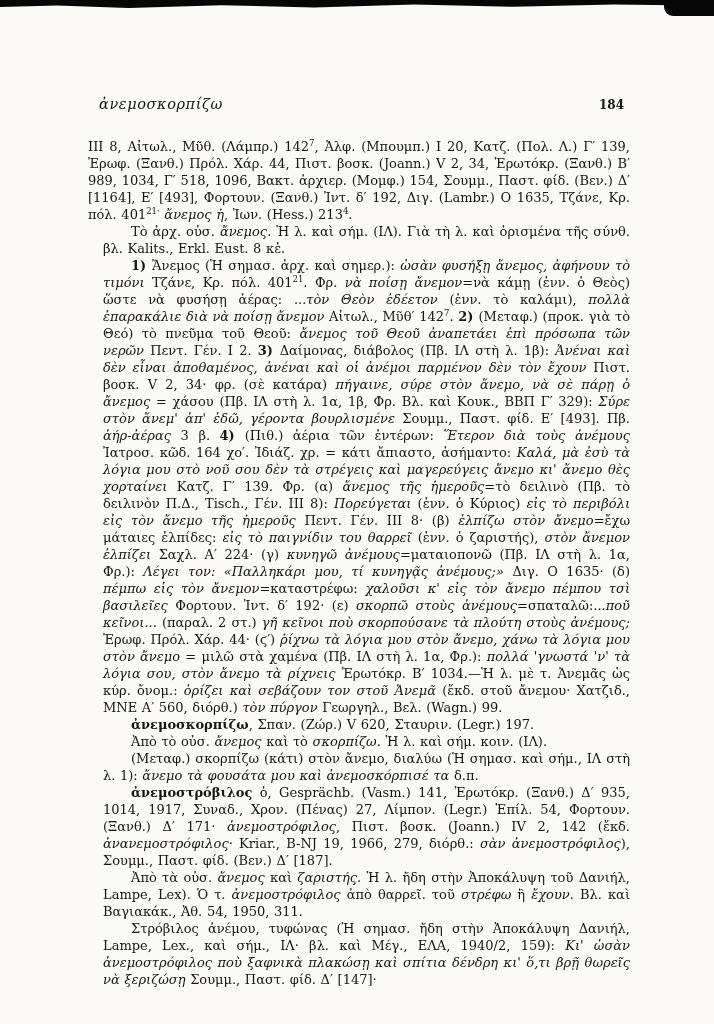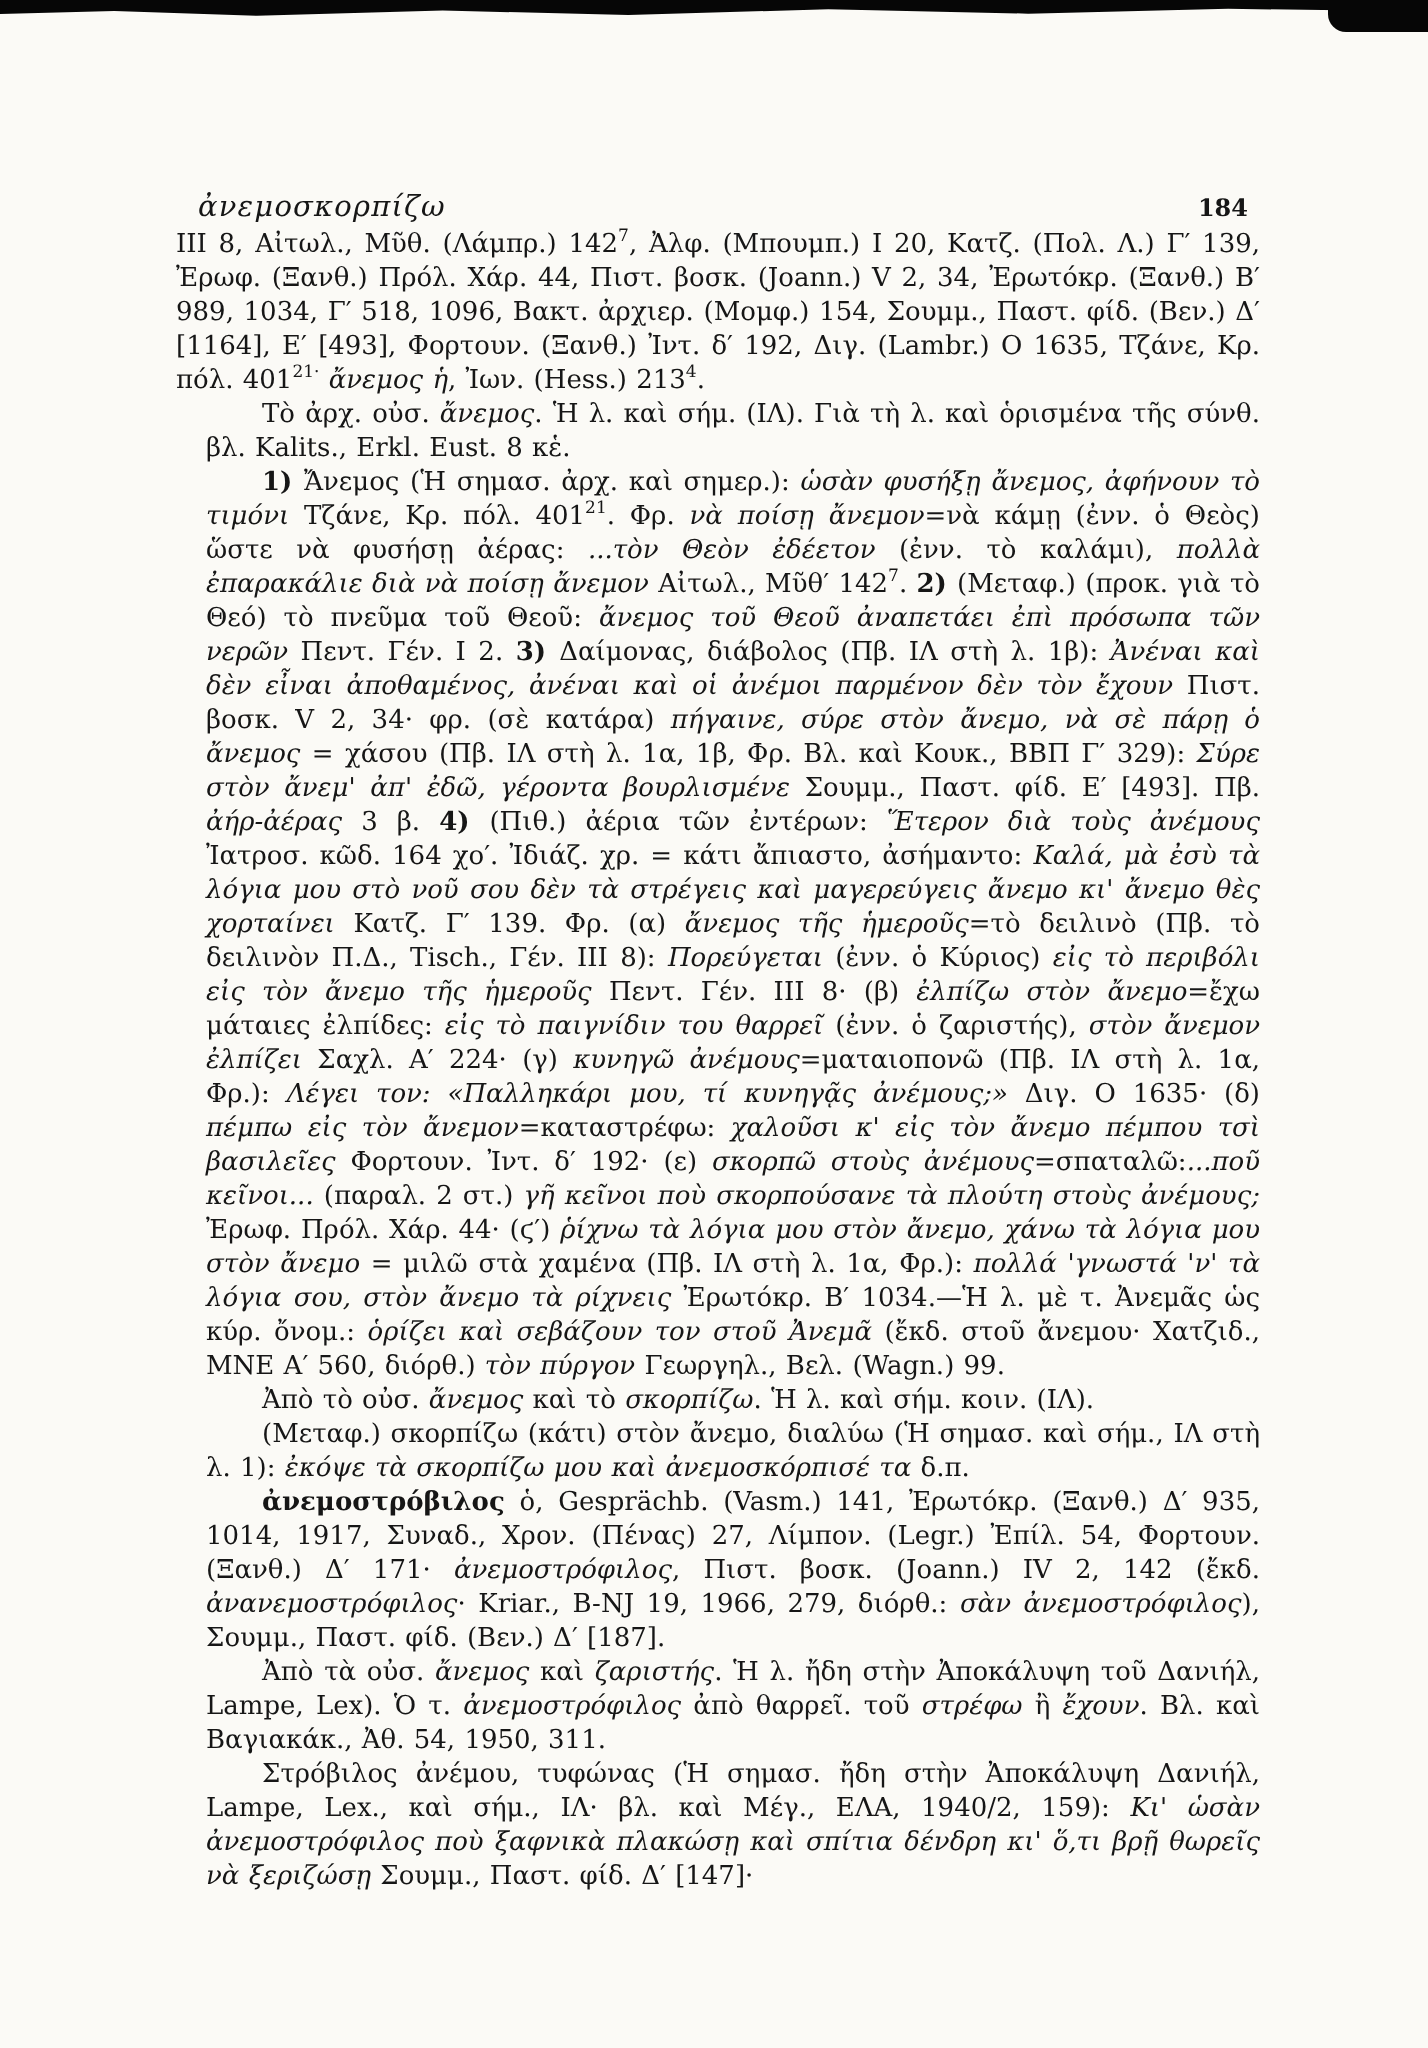--- a/index.html
+++ b/index.html
@@ -31,21 +31,21 @@
     display: flex; justify-content: space-between; align-items: baseline;
   }
   .headword {
     font-style: italic; font-size: 14.5px; letter-spacing: 0.6px;
     margin-left: 11px;
   }
   .pagenum { font-weight: bold; font-size: 12px; margin-right: 6px; }
 
   
   .text-block {
-    position: absolute; top: 114px; left: 88px; width: 542px;
+    position: absolute; top: 138px; left: 88px; width: 542px;
     font-size: 13px; line-height: 17px;
     text-align: justify;
     word-spacing: 0.5px;
   }
   p.para { margin: 0; }
   p.ind  { text-indent: 28px; margin-left: 15px; }
   .sp-a { margin-top: 3px; }
   .sp-b { margin-top: 6px; }
   .sp-c { margin-top: 9px; }
   .sp-d { margin-top: 13px; }
@@ -62,19 +62,20 @@
 
   <div class="running-head">
     <span class="headword">ἀνεμοσκορπίζω</span>
     <span class="pagenum">184</span>
   </div>
 
   <div class="text-block">
       <p class="para"><span>III 8, Αἰτωλ., Μῦθ. (Λάμπρ.) 142</span><sup>7</sup><span>, Ἀλφ. (Μπουμπ.) I 20, Κατζ. (Πολ. Λ.) Γ′ 139, Ἐρωφ. (Ξανθ.) Πρόλ. Χάρ. 44, Πιστ. βοσκ. (Joann.) V 2, 34, Ἐρωτόκρ. (Ξανθ.) Β′ 989, 1034, Γ′ 518, 1096, Βακτ. ἀρχιερ. (Μομφ.) 154, Σουμμ., Παστ. φίδ. (Βεν.) Δ′ [1164], Ε′ [493], Φορτουν. (Ξανθ.) Ἰντ. δ′ 192, Διγ. (Lambr.) Ο 1635, Τζάνε, Κρ. πόλ. 401</span><sup>21·</sup><span> </span><span class="i">ἄνεμος ἡ</span><span>, Ἰων. (Hess.) 213</span><sup>4</sup><span>.</span></p>
       <p class="para ind sp-c"><span>Τὸ ἀρχ. οὐσ. </span><span class="i">ἄνεμος</span><span>. Ἡ λ. καὶ σήμ. (ΙΛ). Γιὰ τὴ λ. καὶ ὁρισμένα τῆς σύνθ. βλ. Kalits., Erkl. Eust. 8 κἑ.</span></p>
       <p class="para ind sp-b"><span class="b">1) </span><span>Ἄνεμος (Ἡ σημασ. ἀρχ. καὶ σημερ.): </span><span class="i">ὡσὰν φυσήξῃ ἄνεμος, ἀφήνουν τὸ τιμόνι </span><span>Τζάνε, Κρ. πόλ. 401</span><sup>21</sup><span>. Φρ. </span><span class="i">νὰ ποίσῃ ἄνεμον</span><span>=νὰ κάμῃ (ἐνν. ὁ Θεὸς) ὥστε νὰ φυσήσῃ ἀέρας: </span><span class="i">...τὸν Θεὸν ἐδέετον </span><span>(ἐνν. τὸ καλάμι), </span><span class="i">πολλὰ ἐπαρακάλιε διὰ νὰ ποίσῃ ἄνεμον </span><span>Αἰτωλ., Μῦθ′ 142</span><sup>7</sup><span>. </span><span class="b">2) </span><span>(Μεταφ.) (προκ. γιὰ τὸ Θεό) τὸ πνεῦμα τοῦ Θεοῦ: </span><span class="i">ἄνεμος τοῦ Θεοῦ ἀναπετάει ἐπὶ πρόσωπα τῶν νερῶν </span><span>Πεντ. Γέν. I 2. </span><span class="b">3) </span><span>Δαίμονας, διάβολος (Πβ. ΙΛ στὴ λ. 1β): </span><span class="i">Ἀνέναι καὶ δὲν εἶναι ἀποθαμένος, ἀνέναι καὶ οἱ ἀνέμοι παρμένον δὲν τὸν ἔχουν </span><span>Πιστ. βοσκ. V 2, 34· φρ. (σὲ κατάρα) </span><span class="i">πήγαινε, σύρε στὸν ἄνεμο, νὰ σὲ πάρῃ ὁ ἄνεμος </span><span>= χάσου (Πβ. ΙΛ στὴ λ. 1α, 1β, Φρ. Βλ. καὶ Κουκ., ΒΒΠ Γ′ 329): </span><span class="i">Σύρε στὸν ἄνεμ' ἀπ' ἐδῶ, γέροντα βουρλισμένε </span><span>Σουμμ., Παστ. φίδ. Ε′ [493]. Πβ. </span><span class="i">ἀήρ-ἀέρας </span><span>3 β. </span><span class="b">4) </span><span>(Πιθ.) ἀέρια τῶν ἐντέρων: </span><span class="i">Ἕτερον διὰ τοὺς ἀνέμους </span><span>Ἰατροσ. κῶδ. 164 χο′. Ἰδιάζ. χρ. = κάτι ἄπιαστο, ἀσήμαντο: </span><span class="i">Καλά, μὰ ἐσὺ τὰ λόγια μου στὸ νοῦ σου δὲν τὰ στρέγεις καὶ μαγερεύγεις ἄνεμο κι' ἄνεμο θὲς χορταίνει </span><span>Κατζ. Γ′ 139. Φρ. (α) </span><span class="i">ἄνεμος τῆς ἡμεροῦς</span><span>=τὸ δειλινὸ (Πβ. τὸ δειλινὸν Π.Δ., Tisch., Γέν. III 8): </span><span class="i">Πορεύγεται </span><span>(ἐνν. ὁ Κύριος) </span><span class="i">εἰς τὸ περιβόλι εἰς τὸν ἄνεμο τῆς ἡμεροῦς </span><span>Πεντ. Γέν. III 8· (β) </span><span class="i">ἐλπίζω στὸν ἄνεμο</span><span>=ἔχω μάταιες ἐλπίδες: </span><span class="i">εἰς τὸ παιγνίδιν του θαρρεῖ </span><span>(ἐνν. ὁ ζαριστής), </span><span class="i">στὸν ἄνεμον ἐλπίζει </span><span>Σαχλ. Α′ 224· (γ) </span><span class="i">κυνηγῶ ἀνέμους</span><span>=ματαιοπονῶ (Πβ. ΙΛ στὴ λ. 1α, Φρ.): </span><span class="i">Λέγει τον: «Παλληκάρι μου, τί κυνηγᾷς ἀνέμους;» </span><span>Διγ. Ο 1635· (δ) </span><span class="i">πέμπω εἰς τὸν ἄνεμον</span><span>=καταστρέφω: </span><span class="i">χαλοῦσι κ' εἰς τὸν ἄνεμο πέμπου τσὶ βασιλεῖες </span><span>Φορτουν. Ἰντ. δ′ 192· (ε) </span><span class="i">σκορπῶ στοὺς ἀνέμους</span><span>=σπαταλῶ:</span><span class="i">...ποῦ κεῖνοι... </span><span>(παραλ. 2 στ.) </span><span class="i">γῆ κεῖνοι ποὺ σκορπούσανε τὰ πλούτη στοὺς ἀνέμους; </span><span>Ἐρωφ. Πρόλ. Χάρ. 44· (ϛ′) </span><span class="i">ῥίχνω τὰ λόγια μου στὸν ἄνεμο, χάνω τὰ λόγια μου στὸν ἄνεμο </span><span>= μιλῶ στὰ χαμένα (Πβ. ΙΛ στὴ λ. 1α, Φρ.): </span><span class="i">πολλά 'γνωστά 'ν' τὰ λόγια σου, στὸν ἄνεμο τὰ ρίχνεις </span><span>Ἐρωτόκρ. Β′ 1034.—Ἡ λ. μὲ τ. Ἀνεμᾶς ὡς κύρ. ὄνομ.: </span><span class="i">ὁρίζει καὶ σεβάζουν τον στοῦ Ἀνεμᾶ </span><span>(ἔκδ. στοῦ ἄνεμου· Χατζιδ., ΜΝΕ Α′ 560, διόρθ.) </span><span class="i">τὸν πύργον </span><span>Γεωργηλ., Βελ. (Wagn.) 99.</span></p>
+      <p class="para ind sp-d"><span class="b">ἀνεμοσκορπίζω</span><span>, Σπαν. (Ζώρ.) V 620, Σταυριν. (Legr.) 197.</span></p>
       <p class="para ind sp-a"><span>Ἀπὸ τὸ οὐσ. </span><span class="i">ἄνεμος</span><span> καὶ τὸ </span><span class="i">σκορπίζω</span><span>. Ἡ λ. καὶ σήμ. κοιν. (ΙΛ).</span></p>
-      <p class="para ind sp-a"><span>(Μεταφ.) σκορπίζω (κάτι) στὸν ἄνεμο, διαλύω (Ἡ σημασ. καὶ σήμ., ΙΛ στὴ λ. 1): </span><span class="i">ἐκόψε τὰ σκορπίζω μου καὶ ἀνεμοσκόρπισέ τα </span><span>δ.π.</span></p>
+      <p class="para ind sp-a"><span>(Μεταφ.) σκορπίζω (κάτι) στὸν ἄνεμο, διαλύω (Ἡ σημασ. καὶ σήμ., ΙΛ στὴ λ. 1): </span><span class="i">ἄνεμο τὰ φουσάτα μου καὶ ἀνεμοσκόρπισέ τα </span><span>δ.π.</span></p>
       <p class="para ind sp-d"><span class="b">ἀνεμοστρόβιλος</span><span> ὁ, Gesprächb. (Vasm.) 141, Ἐρωτόκρ. (Ξανθ.) Δ′ 935, 1014, 1917, Συναδ., Χρον. (Πένας) 27, Λίμπον. (Legr.) Ἐπίλ. 54, Φορτουν. (Ξανθ.) Δ′ 171· </span><span class="i">ἀνεμοστρόφιλος</span><span>, Πιστ. βοσκ. (Joann.) IV 2, 142 (ἔκδ. </span><span class="i">ἀνανεμοστρόφιλος</span><span>· Kriar., B-NJ 19, 1966, 279, διόρθ.: </span><span class="i">σὰν ἀνεμοστρόφιλος</span><span>), Σουμμ., Παστ. φίδ. (Βεν.) Δ′ [187].</span></p>
       <p class="para ind sp-c"><span>Ἀπὸ τὰ οὐσ. </span><span class="i">ἄνεμος</span><span> καὶ </span><span class="i">ζαριστής</span><span>. Ἡ λ. ἤδη στὴν Ἀποκάλυψη τοῦ Δανιήλ, Lampe, Lex). Ὁ τ. </span><span class="i">ἀνεμοστρόφιλος</span><span> ἀπὸ θαρρεῖ. τοῦ </span><span class="i">στρέφω</span><span> ἢ </span><span class="i">ἔχουν</span><span>. Βλ. καὶ Βαγιακάκ., Ἀθ. 54, 1950, 311.</span></p>
       <p class="para ind sp-a"><span>Στρόβιλος ἀνέμου, τυφώνας (Ἡ σημασ. ἤδη στὴν Ἀποκάλυψη Δανιήλ, Lampe, Lex., καὶ σήμ., ΙΛ· βλ. καὶ Μέγ., ΕΛΑ, 1940/2, 159): </span><span class="i">Κι' ὡσὰν ἀνεμοστρόφιλος ποὺ ξαφνικὰ πλακώσῃ καὶ σπίτια δένδρη κι' ὅ,τι βρῇ θωρεῖς νὰ ξεριζώσῃ </span><span>Σουμμ., Παστ. φίδ. Δ′ [147]·</span></p>
     </div>
 </div>
 
 </body></html>

